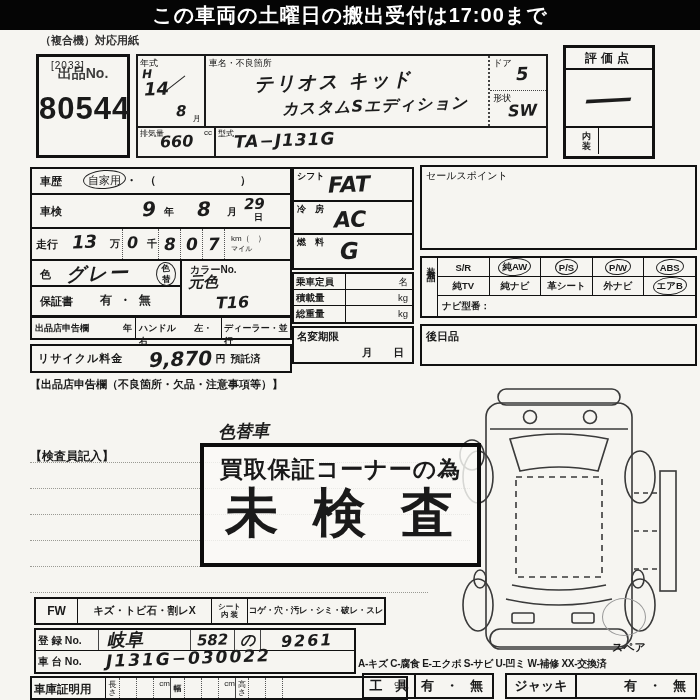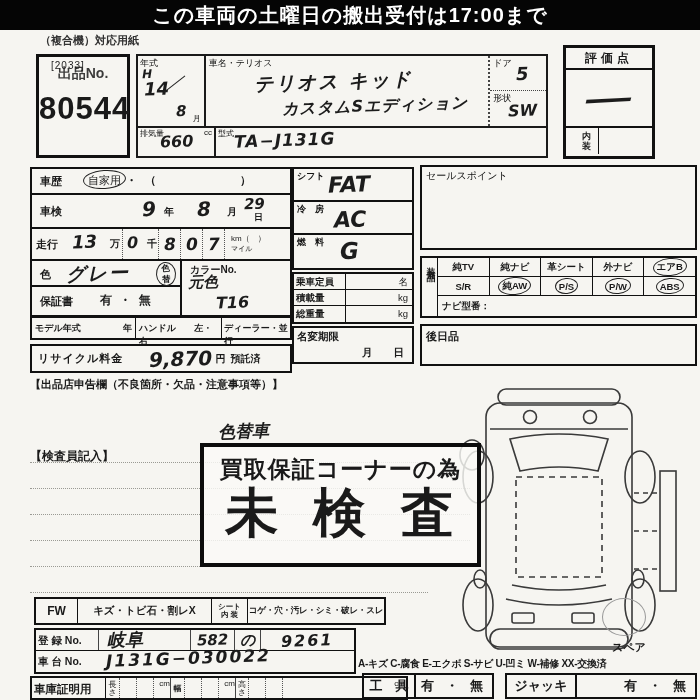--- a/index.html
+++ b/index.html
@@ -120,21 +120,21 @@
   <div id="row-top">
     <div id="cell-year">
       <span class="lbl" style="position:absolute;top:1px;left:2px;">年式</span>
       <span class="hw" style="position:absolute;top:11px;left:4px;font-size:12px;">H</span>
       <span class="hw" style="position:absolute;top:22px;left:6px;font-size:18px;">14</span>
       <div style="position:absolute;left:22px;top:28px;width:28px;border-top:1.6px solid #222;transform:rotate(-38deg);"></div>
       <span class="hw" style="position:absolute;top:46px;left:38px;font-size:15px;">8</span>
       <span class="lbl" style="position:absolute;bottom:2px;right:3px;font-size:8px;">月</span>
     </div>
     <div id="cell-name">
-      <span class="lbl" style="position:absolute;top:1px;left:3px;">車名・テリオス</span>
+      <span class="lbl" style="position:absolute;top:1px;left:3px;">車名・不良箇所</span>
       <div class="hw" style="position:absolute;top:13px;left:48px;font-size:19px;letter-spacing:2px;">テリオス キッド</div>
       <div class="hw" style="position:absolute;top:40px;left:76px;font-size:16px;letter-spacing:1px;">カスタムSエディション</div>
     </div>
     <div id="cell-doorshape">
       <span class="lbl" style="position:absolute;top:1px;left:3px;">ドア</span>
       <span class="hw" style="position:absolute;top:7px;left:26px;font-size:18px;">5</span>
       <div style="position:absolute;top:34px;left:0;width:100%;border-top:1.5px dotted #444;"></div>
       <span class="lbl" style="position:absolute;top:36px;left:3px;">形状</span>
       <span class="hw" style="position:absolute;top:45px;left:18px;font-size:16px;">SW</span>
     </div>
@@ -217,21 +217,21 @@
     <div style="flex:1;position:relative;">
       <span style="position:absolute;top:2px;left:8px;font-size:10px;font-weight:bold;">カラーNo.</span>
       <span class="hw" style="position:absolute;top:12px;left:6px;font-size:15px;">元色</span>
       <span class="hw" style="position:absolute;top:32px;left:34px;font-size:16px;">T16</span>
     </div>
   </div>
 </div>
 
 <div id="model-row" class="abs">
   <div style="width:104px;border-right:1.5px solid #111;padding:4px 3px;font-weight:bold;">
-    <span>モデル年式</span>
+    <span>出品店申告欄</span>
     <span style="float:right;">年</span>
   </div>
   <div style="width:86px;border-right:1.5px solid #111;padding:4px 3px;font-weight:bold;">
     <span>ハンドル</span>
     <span style="margin-left:16px;">左・右</span>
   </div>
   <div style="flex:1;padding:4px 2px;font-weight:bold;">ディーラー・並行</div>
 </div>
 
 <div id="recycle-row" class="abs">
@@ -280,50 +280,50 @@
 
 <div id="sales-box" class="abs">
   <span class="lbl" style="position:absolute;top:2px;left:4px;font-size:10px;">セールスポイント</span>
 </div>
 
 <div id="equip-box" class="abs">
   <div id="equip-label">装備品</div>
   <div id="equip-grid">
     <div class="eq-row">
       <span class="eq-cell">
+          <span>S/R</span>
+        </span>
+      <span class="eq-cell">
+          <span class="circled">純AW</span>
+        </span>
+      <span class="eq-cell">
+          <span class="circled">P/S</span>
+        </span>
+      <span class="eq-cell">
+          <span class="circled">P/W</span>
+        </span>
+      <span class="eq-cell">
+          <span class="circled">ABS</span>
+        </span>
+    </div>
+    <div class="eq-row">
+      <span class="eq-cell">
           <span>純TV</span>
         </span>
       <span class="eq-cell">
           <span>純ナビ</span>
         </span>
       <span class="eq-cell">
           <span>革シート</span>
         </span>
       <span class="eq-cell">
           <span>外ナビ</span>
         </span>
       <span class="eq-cell">
           <span class="circled">エアB</span>
-        </span>
-    </div>
-    <div class="eq-row">
-      <span class="eq-cell">
-          <span>S/R</span>
-        </span>
-      <span class="eq-cell">
-          <span class="circled">純AW</span>
-        </span>
-      <span class="eq-cell">
-          <span class="circled">P/S</span>
-        </span>
-      <span class="eq-cell">
-          <span class="circled">P/W</span>
-        </span>
-      <span class="eq-cell">
-          <span class="circled">ABS</span>
         </span>
     </div>
     <div class="eq-navi">ナビ型番：</div>
   </div>
 </div>
 
 <div id="later-box" class="abs">
   <span style="position:absolute;top:3px;left:4px;font-size:11px;font-weight:bold;">後日品</span>
 </div>
 

